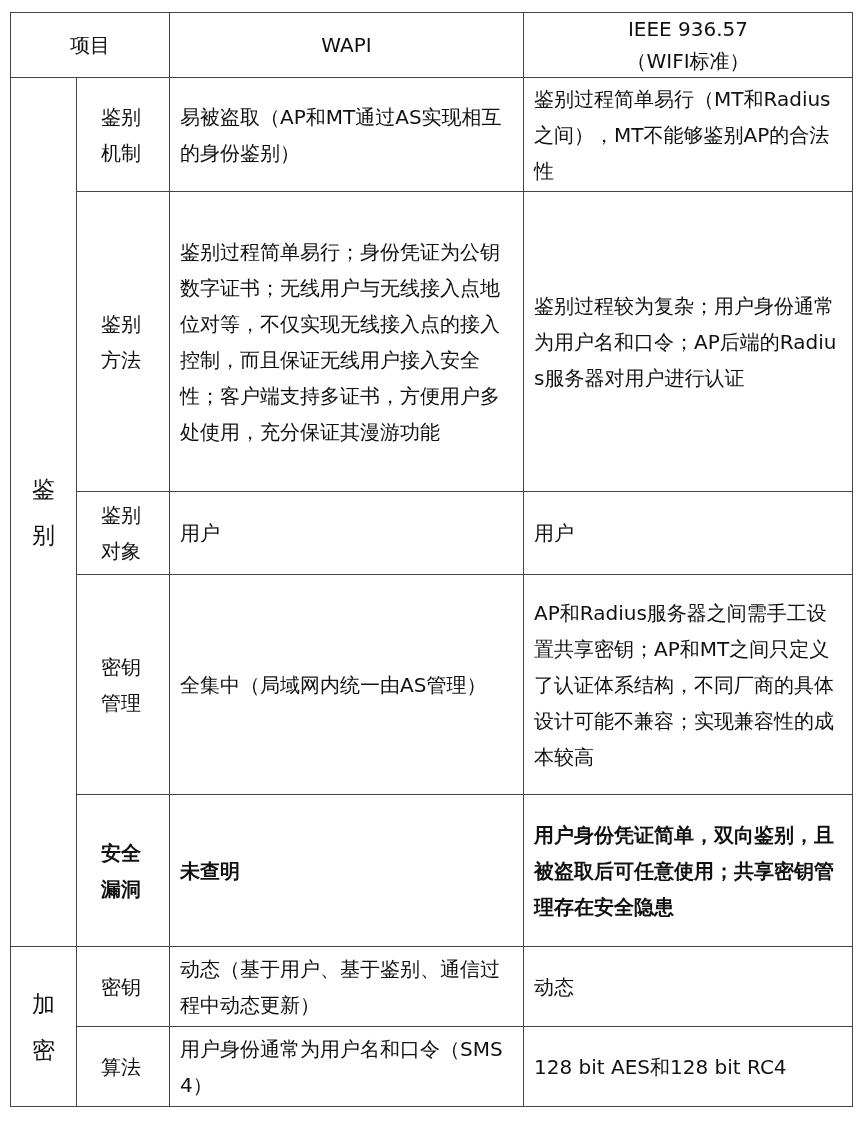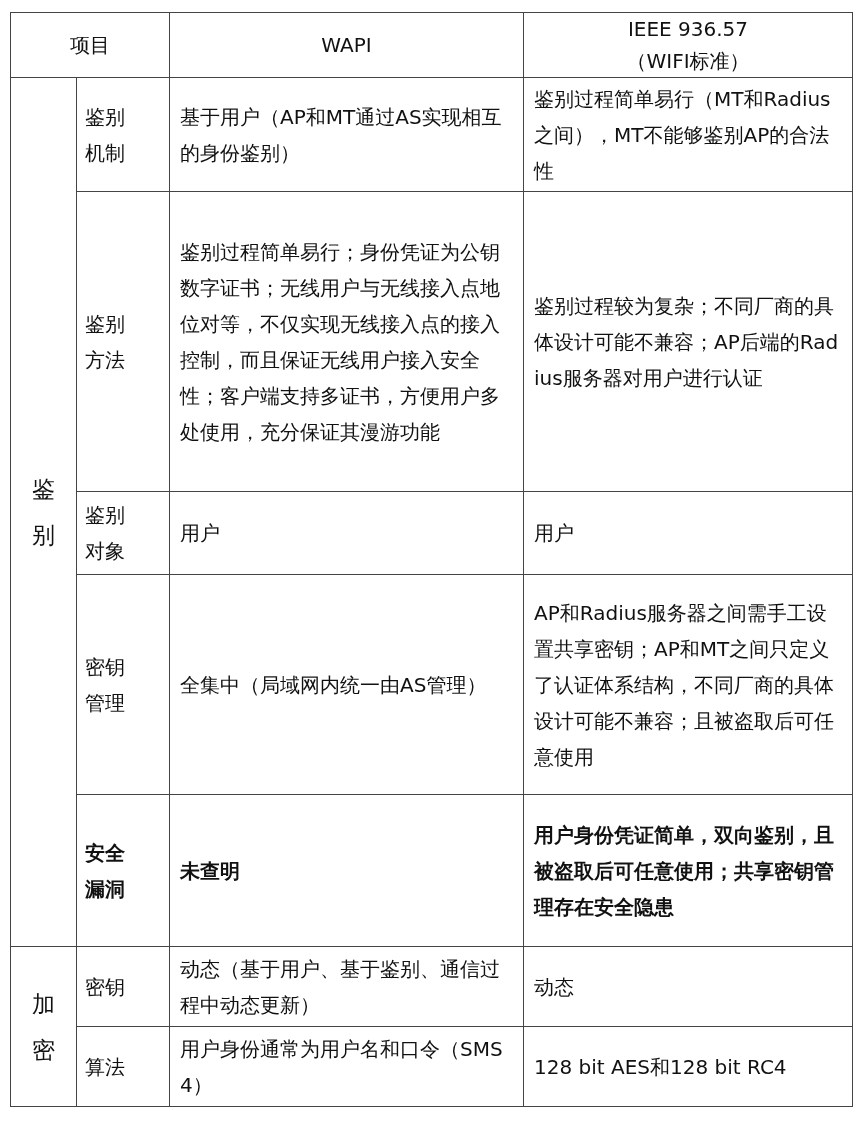--- a/index.html
+++ b/index.html
@@ -4,21 +4,21 @@
 <style>
   html, body { margin: 0; padding: 0; background: #ffffff; }
   body { width: 861px; height: 1129px; position: relative; overflow: hidden;
          font-family: "DejaVu Sans", "Liberation Sans", sans-serif; color: #111; }
   table { position: absolute; left: 10px; top: 12px; border-collapse: collapse;
           table-layout: fixed; width: 842px; }
   td { border: 1.5px solid #444; padding: 0 10px; font-size: 20px; line-height: 36px;
        vertical-align: middle; word-break: break-all; }
   td.center { text-align: center; }
   td.group { text-align: center; font-size: 23px; line-height: 46px; padding: 0 4px; }
-  td.item { padding: 0 8px; }
+  td.item { padding: 0 24px; }
   .bold { font-weight: bold; }
 </style>
 </head>
 <body>
 
 <table>
   <colgroup>
     <col style="width:66px">
     <col style="width:93px">
     <col style="width:354px">
@@ -36,46 +36,46 @@
 
   <tr style="height:114px">
     <td rowspan="5" class="group">
       <div>鉴</div>
       <div>别</div>
     </td>
     <td class="item">
       <div>鉴别</div>
       <div>机制</div>
     </td>
-    <td>基于用户（AP和MT通过AS实现相互的身份鉴别）</td>
+    <td>易被盗取（AP和MT通过AS实现相互的身份鉴别）</td>
     <td>鉴别过程简单易行（MT和Radius之间），MT不能够鉴别AP的合法性</td>
   </tr>
   <tr style="height:300px">
     <td class="item">
       <div>鉴别</div>
       <div>方法</div>
     </td>
     <td>鉴别过程简单易行；身份凭证为公钥数字证书；无线用户与无线接入点地位对等，不仅实现无线接入点的接入控制，而且保证无线用户接入安全性；客户端支持多证书，方便用户多处使用，充分保证其漫游功能</td>
-    <td>鉴别过程较为复杂；不同厂商的具体设计可能不兼容；AP后端的Radius服务器对用户进行认证</td>
+    <td>鉴别过程较为复杂；用户身份通常为用户名和口令；AP后端的Radius服务器对用户进行认证</td>
   </tr>
   <tr style="height:83px">
     <td class="item">
       <div>鉴别</div>
       <div>对象</div>
     </td>
     <td>用户</td>
     <td>用户</td>
   </tr>
   <tr style="height:220px">
     <td class="item">
       <div>密钥</div>
       <div>管理</div>
     </td>
     <td>全集中（局域网内统一由AS管理）</td>
-    <td>AP和Radius服务器之间需手工设置共享密钥；AP和MT之间只定义了认证体系结构，不同厂商的具体设计可能不兼容；且被盗取后可任意使用</td>
+    <td>AP和Radius服务器之间需手工设置共享密钥；AP和MT之间只定义了认证体系结构，不同厂商的具体设计可能不兼容；实现兼容性的成本较高</td>
   </tr>
   <tr style="height:152px">
     <td class="item bold">
       <div>安全</div>
       <div>漏洞</div>
     </td>
     <td class="bold">未查明</td>
     <td class="bold">用户身份凭证简单，双向鉴别，且被盗取后可任意使用；共享密钥管理存在安全隐患</td>
   </tr>
 

